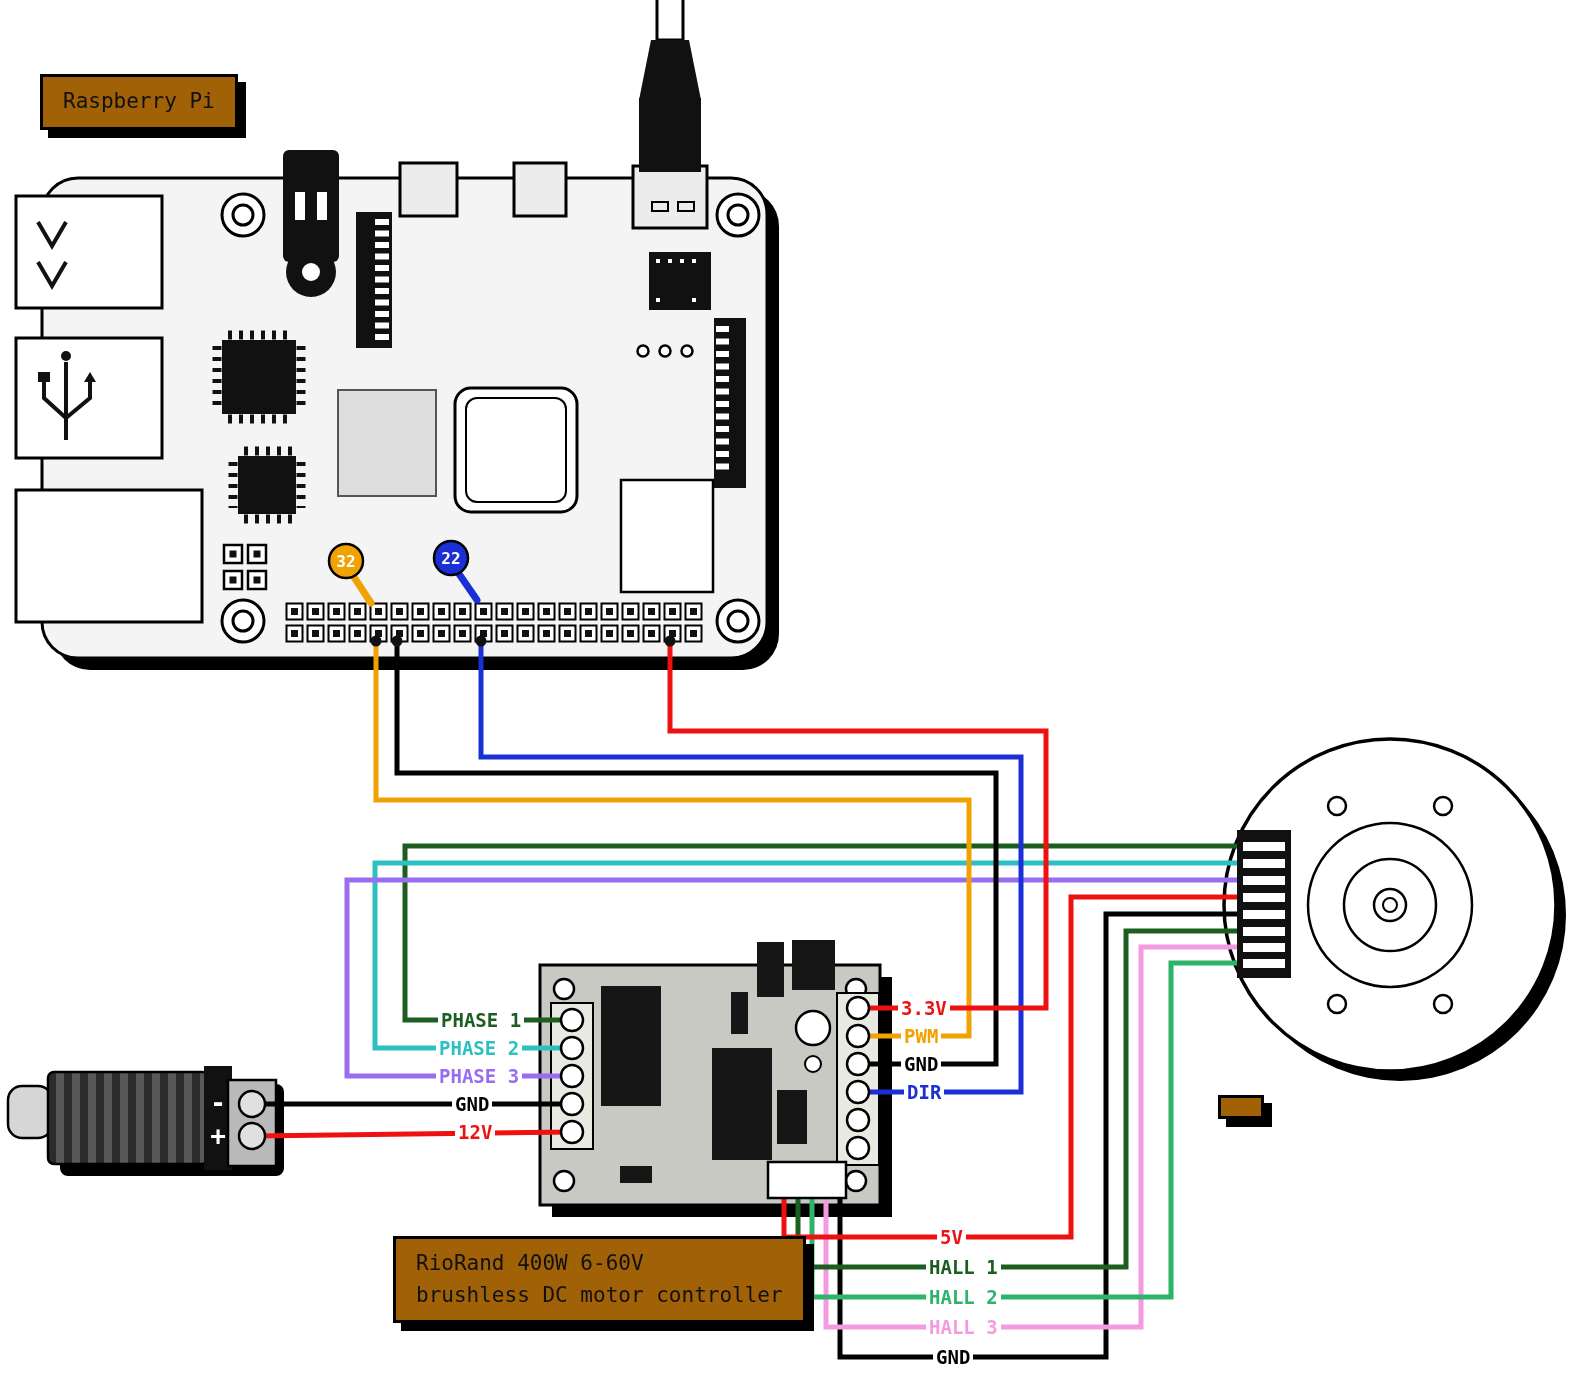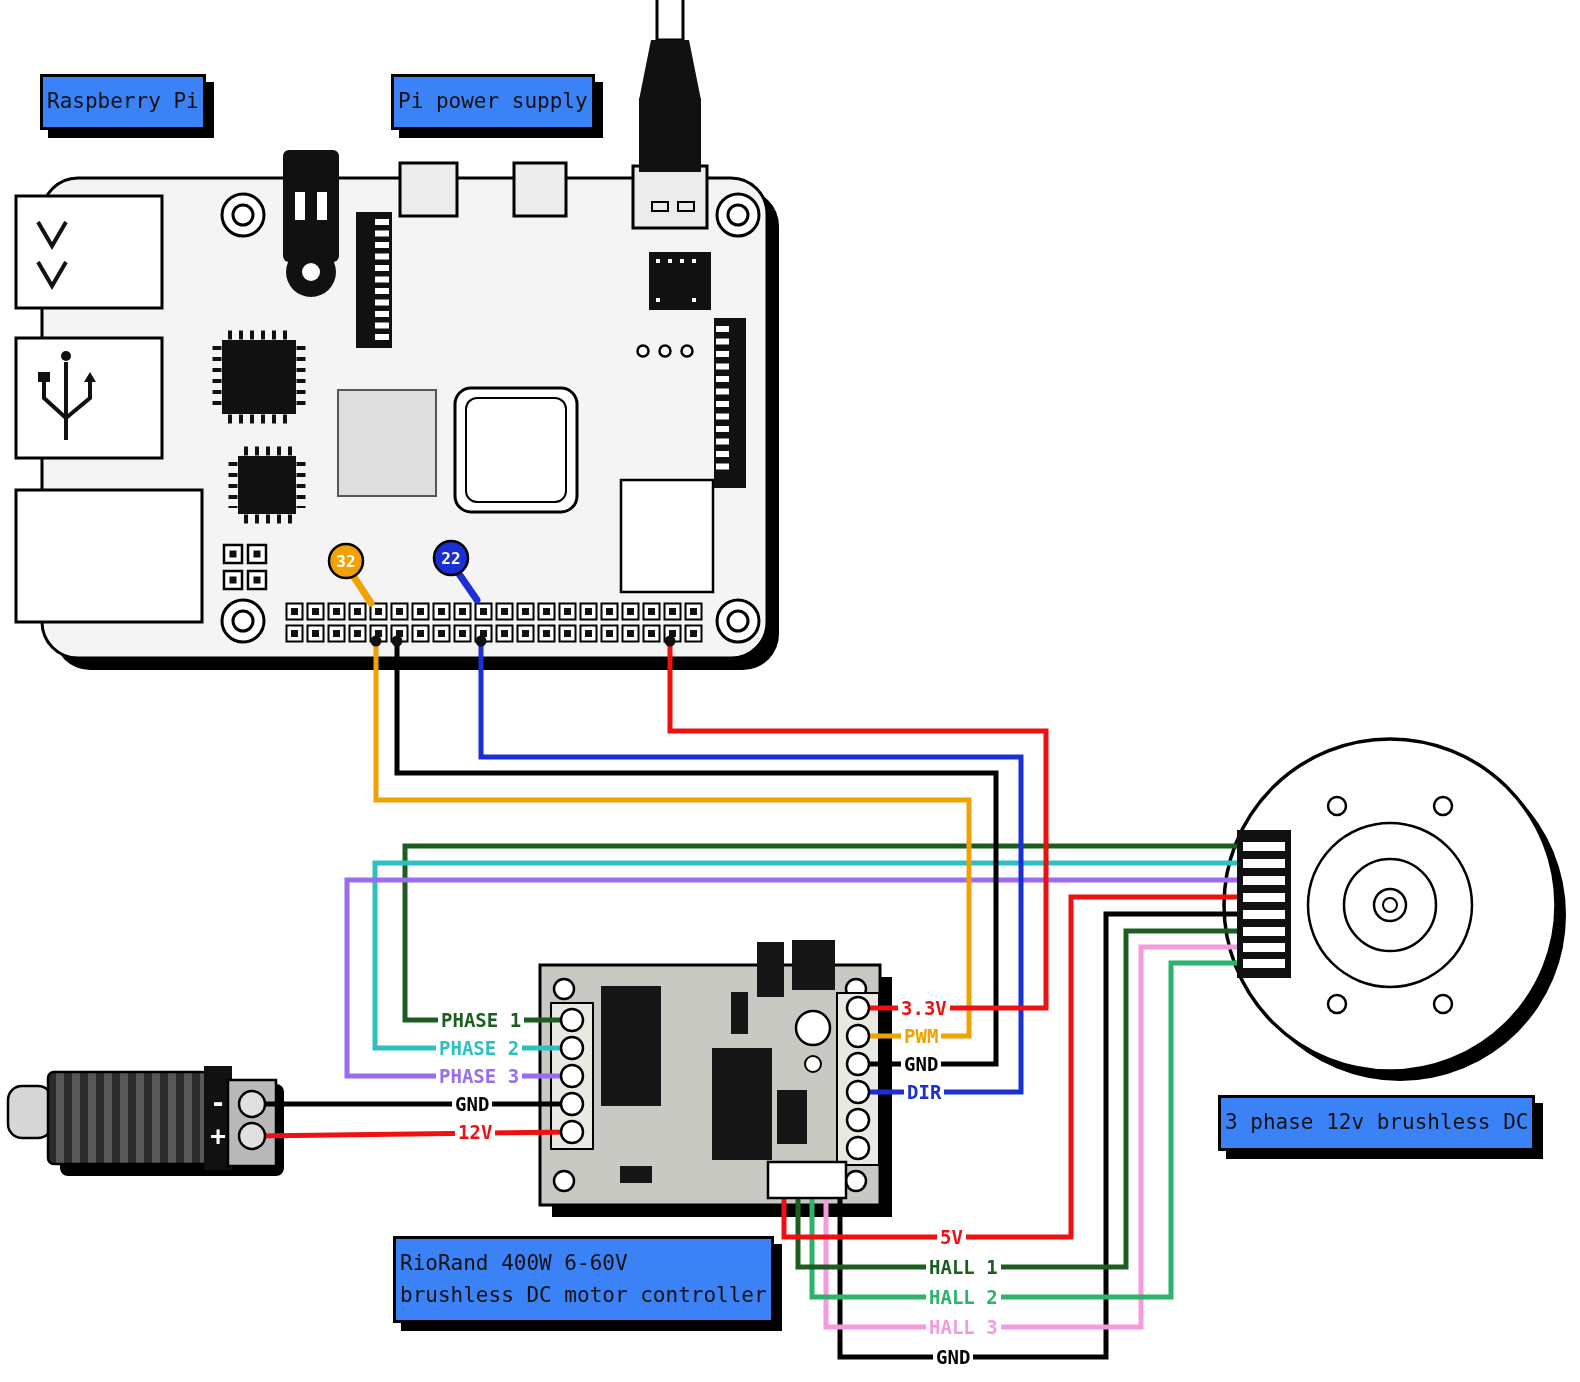--- a/index.html
+++ b/index.html
@@ -2,22 +2,22 @@
 <html><head>
 <meta charset="utf-8">
 <style>
   html,body { margin:0; padding:0; background:#fff; }
   #stage {
     position:relative; width:1580px; height:1382px; background:#fff;
     font-family:"DejaVu Sans Mono","Liberation Mono",monospace; overflow:hidden;
   }
   #stage svg { position:absolute; left:0; top:0; }
   .caption {
-    position:absolute; background:#3b82f6; border:3px solid #000;
-    box-shadow:8px 8px 0 0 #000; padding:9px 4px; font-size:21px; color:#111;
+    position:absolute; background:#a16207; border:3px solid #000;
+    box-shadow:8px 8px 0 0 #000; padding:9px 20px; font-size:21px; color:#111;
   }
   .caption .line { line-height:1.5; white-space:nowrap; }
   .wire-label {
     position:absolute; background:#fff; font-weight:bold; font-size:19px;
     line-height:22px; padding:0 3px; white-space:nowrap;
   }
 </style>
 </head>
 <body>
 
@@ -296,29 +296,25 @@
   <g>
     <line x1="457" y1="571" x2="477" y2="600" stroke="#1b2fd6" stroke-width="7" stroke-linecap="round"></line>
     <circle cx="451" cy="558" r="17" fill="#1b2fd6" stroke="#000" stroke-width="2.5"></circle>
     <text x="451" y="564" text-anchor="middle" font-family="DejaVu Sans Mono, monospace" font-size="16" font-weight="bold" fill="#fff">22</text>
   </g>
 </svg>
 
 <div class="caption" style="left:40px; top:74px;">
   <div class="line">Raspberry Pi</div>
 </div>
-<div class="caption" style="left:391px; top:74px;">
-  <div class="line">Pi power supply</div>
-</div>
 <div class="caption" style="left:357px; top:1236px;margin-left:36px;">
   <div class="line">RioRand 400W 6-60V</div>
   <div class="line">brushless DC motor controller</div>
 </div>
 <div class="caption" style="left:1218px; top:1095px;">
-  <div class="line">3 phase 12v brushless DC</div>
 </div>
 
 <span class="wire-label" style="left: 438px; top: 1009px; color: rgb(28, 94, 32);">PHASE 1</span>
 <span class="wire-label" style="left: 436px; top: 1037px; color: rgb(44, 192, 192); text-align: center;">PHASE 2</span>
 <span class="wire-label" style="left: 436px; top: 1065px; color: rgb(154, 108, 240);">PHASE 3</span>
 <span class="wire-label" style="left: 452px; top: 1093px; color: rgb(0, 0, 0);">GND</span>
 <span class="wire-label" style="left: 455px; top: 1121px; color: rgb(238, 17, 17);">12V</span>
 
 <span class="wire-label" style="left: 898px; top: 997px; color: rgb(238, 17, 17);">3.3V</span>
 <span class="wire-label" style="left: 901px; top: 1025px; color: rgb(240, 162, 2);">PWM</span>

